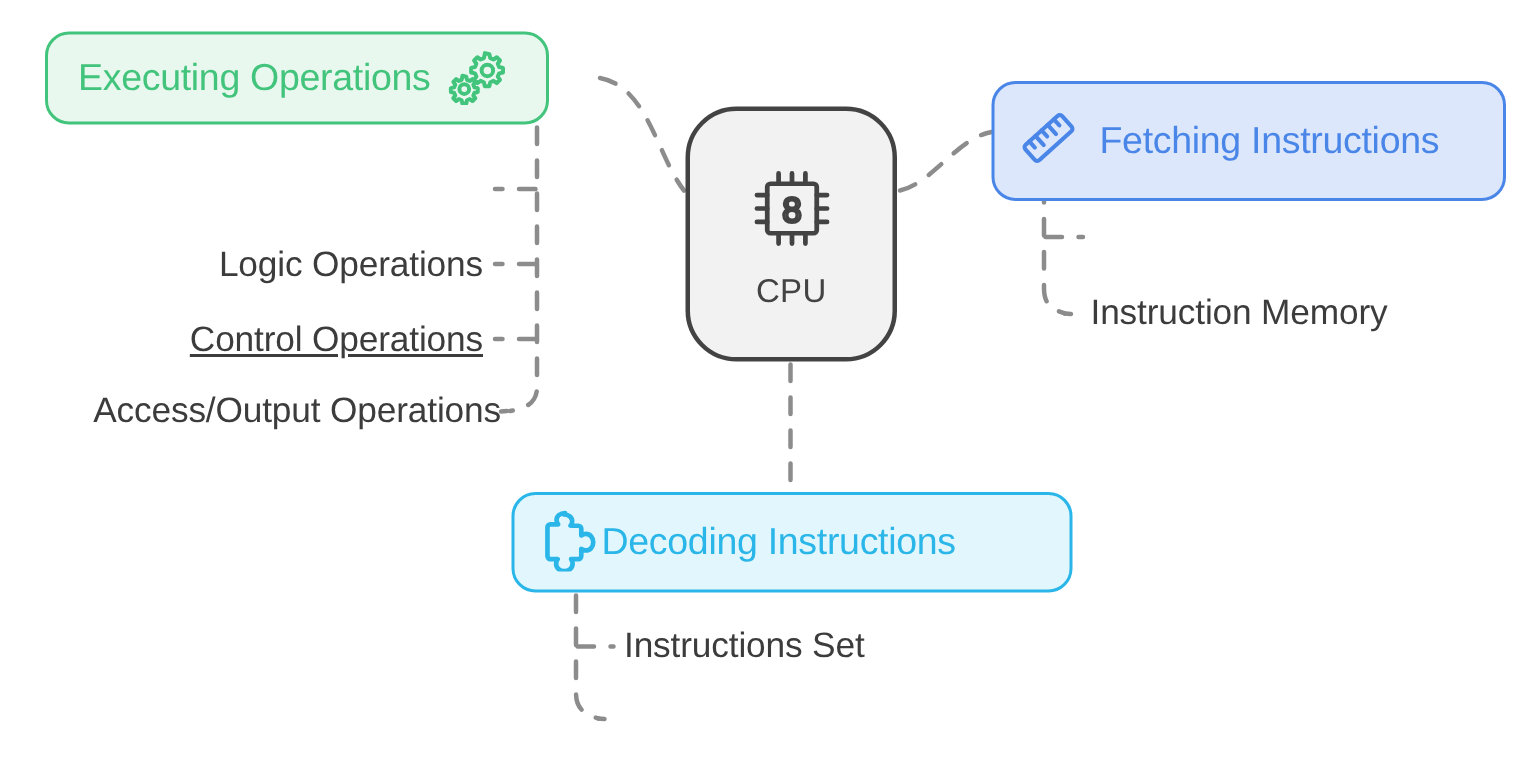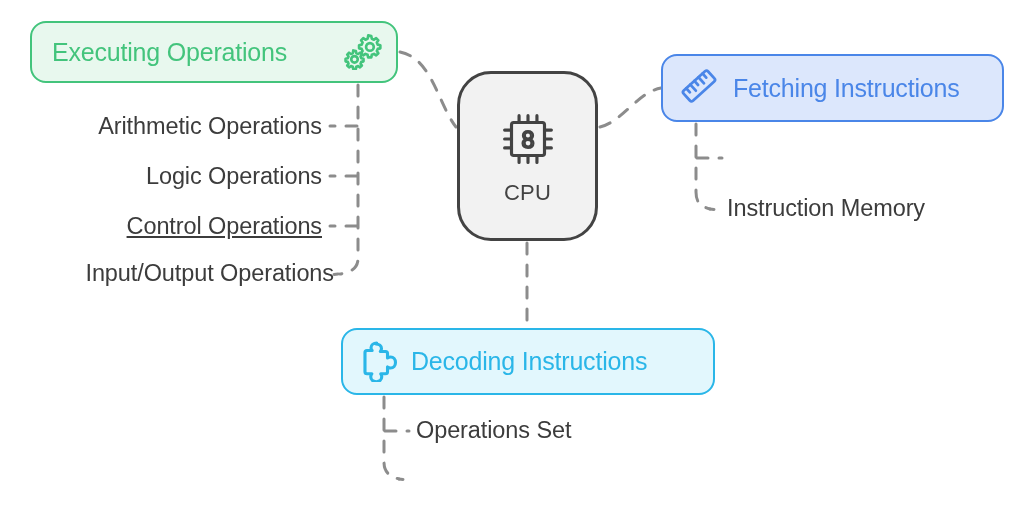--- a/index.html
+++ b/index.html
@@ -46,53 +46,52 @@
   }
   .node-icon {
     display: block;
     flex: 0 0 auto;
   }
 
   
   #node-executing {
     left: 30px;
     top: 21px;
-    width: 368px;
+    width: 336px;
     height: 62px;
     background: #e8f8ee;
     border-color: #43c47c;
     padding: 0 14px 0 20px;
-    justify-content: space-between;
+    justify-content: flex-start;
     gap: 10px;
   }
   #node-executing .node-label { color: #43c47c; }
 
   
   #node-fetching {
     left: 661px;
     top: 54px;
     width: 343px;
-    height: 68px;
+    height: 80px;
     background: #dce7fc;
     border-color: #4a86e8;
     padding: 0 16px 0 14px;
     gap: 12px;
   }
   #node-fetching .node-label { color: #4a86e8; }
 
   
   #node-decoding {
     left: 341px;
     top: 328px;
     width: 374px;
     height: 67px;
     background: #e2f7fd;
     border-color: #2ab6e8;
     padding: 0 16px 0 14px;
-    gap: 10px;
   }
   #node-decoding .node-label { color: #2ab6e8; }
 
   
   #node-cpu {
     left: 457px;
     top: 71px;
     width: 141px;
     height: 170px;
     background: #f2f2f2;
@@ -204,22 +203,21 @@
         <path d="M17.5 12 v-5 M24 12 v-5 M30.5 12 v-5
                  M17.5 36 v5 M24 36 v5 M30.5 36 v5
                  M12 17.5 h-5 M12 24 h-5 M12 30.5 h-5
                  M36 17.5 h5 M36 24 h5 M36 30.5 h5"></path>
         <text x="24" y="30.5" text-anchor="middle" font-family="Liberation Sans, sans-serif" font-size="17" fill="none" stroke="#434343" stroke-width="1.5">8</text>
       </svg>
     </span>
     <span class="cpu-caption">CPU</span>
   </div>
 
-  <div class="leaf leaf-right" id="leaf-arith">Arithmetic Operations</div>
   <div class="leaf leaf-right" id="leaf-logic">Logic Operations</div>
   <div class="leaf leaf-right" id="leaf-ctrl">Control Operations</div>
-  <div class="leaf leaf-right" id="leaf-io">Input/Output Operations</div>
+  <div class="leaf leaf-right" id="leaf-io">Access/Output Operations</div>
 
   <div class="leaf leaf-left" id="leaf-queue">Instruction Memory</div>
 
-  <div class="leaf leaf-left" id="leaf-iset">Operations Set</div>
+  <div class="leaf leaf-left" id="leaf-iset">Instructions Set</div>
 
 </div>
 
 </body></html>

